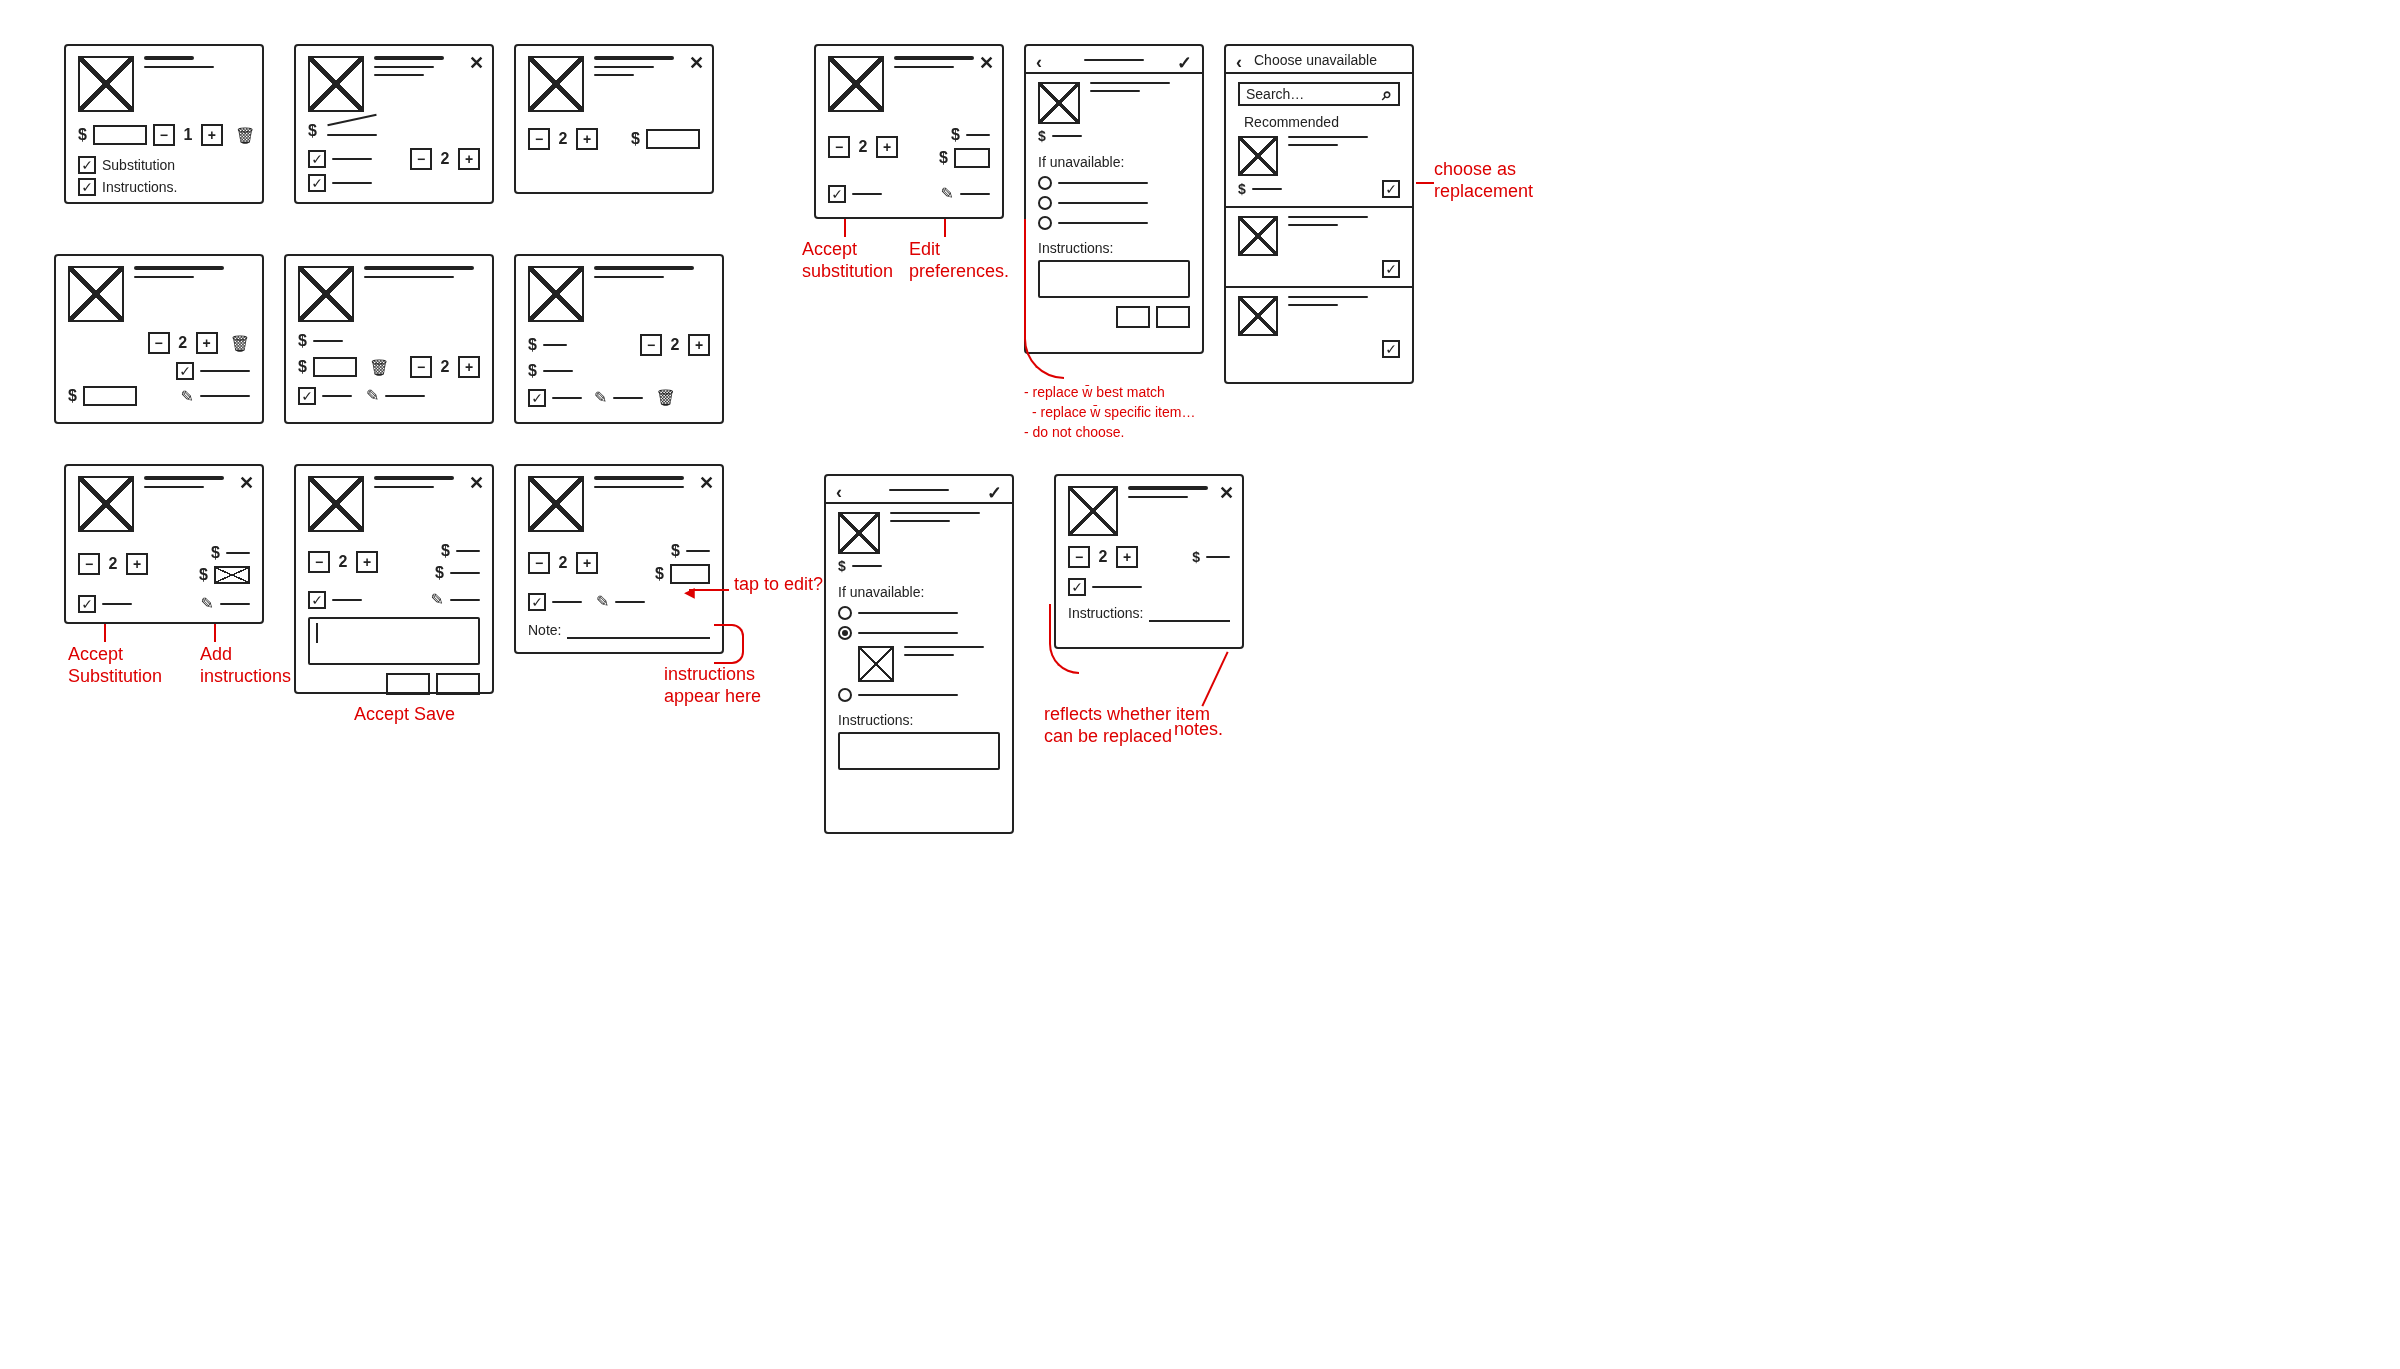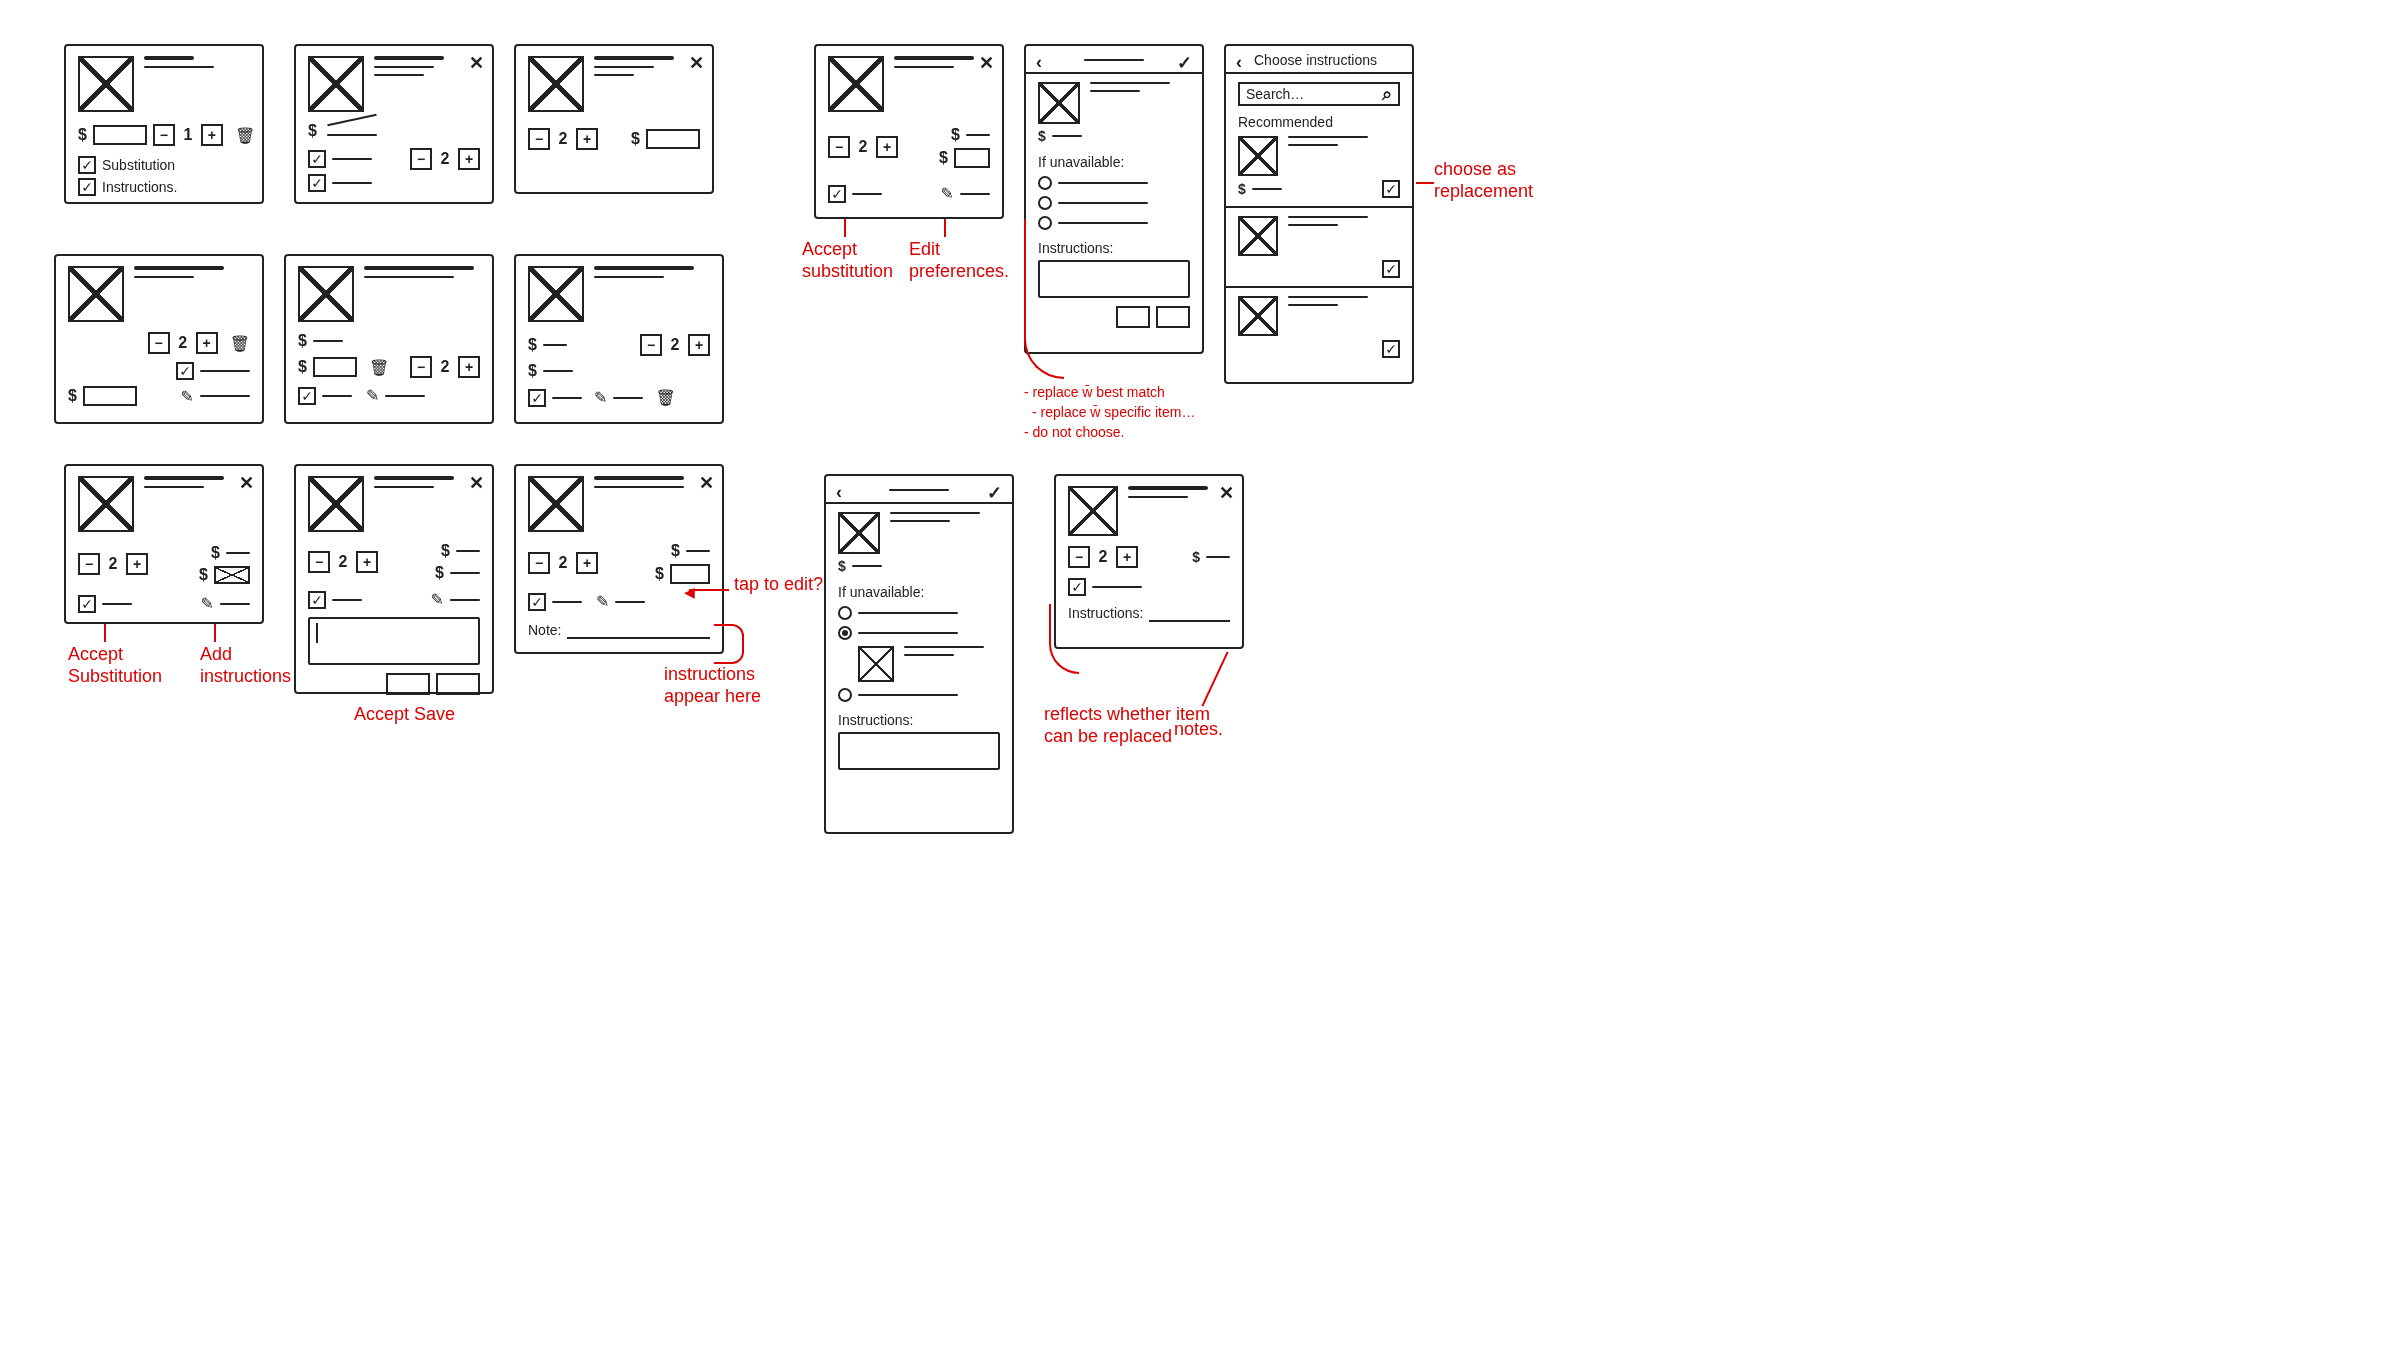--- a/index.html
+++ b/index.html
@@ -476,27 +476,27 @@
   </div>
 
   <span style="position:absolute; left:1000px; top:195px; width:40px; height:160px; border:2px solid #d00; border-right:none; border-top:none; border-radius:0 0 0 40px;"></span>
   <div class="ann small" style="left:1000px; top:360px;">- <span>replace w̄ best match</span></div>
   <div class="ann small" style="left:1000px; top:380px;margin-left:8px;">- <span>replace w̄ specific item…</span></div>
   <div class="ann small" style="left:1000px; top:400px;">- <span>do not choose.</span></div>
 
   <div class="card" style="left:1200px; top:20px; width:190px; height:340px;">
     <div class="titlebar">
       <span class="back">‹</span>
-      <span style="position:absolute; left:28px; top:6px; font-size:14px;">Choose instructions</span>
+      <span style="position:absolute; left:28px; top:6px; font-size:14px;">Choose unavailable</span>
     </div>
     <div class="searchbar">
       <span class="small">Search…</span>
       <span class="mag"></span>
     </div>
-    <div class="label" style="margin-top:8px;">Recommended</div>
+    <div class="label" style="margin-top:8px;margin-left:6px;">Recommended</div>
 
     <div class="head" style="margin-top:6px;">
       <span class="thumb" style="width:40px;height:40px"></span>
       <div class="rtxt">
           <span class="scribble" style="width:80px"></span>
           <span class="scribble" style="width:50px"></span>
         </div>
     </div>
     <div class="row" style="margin-top:4px; justify-content:space-between;">
       <span class="row">

